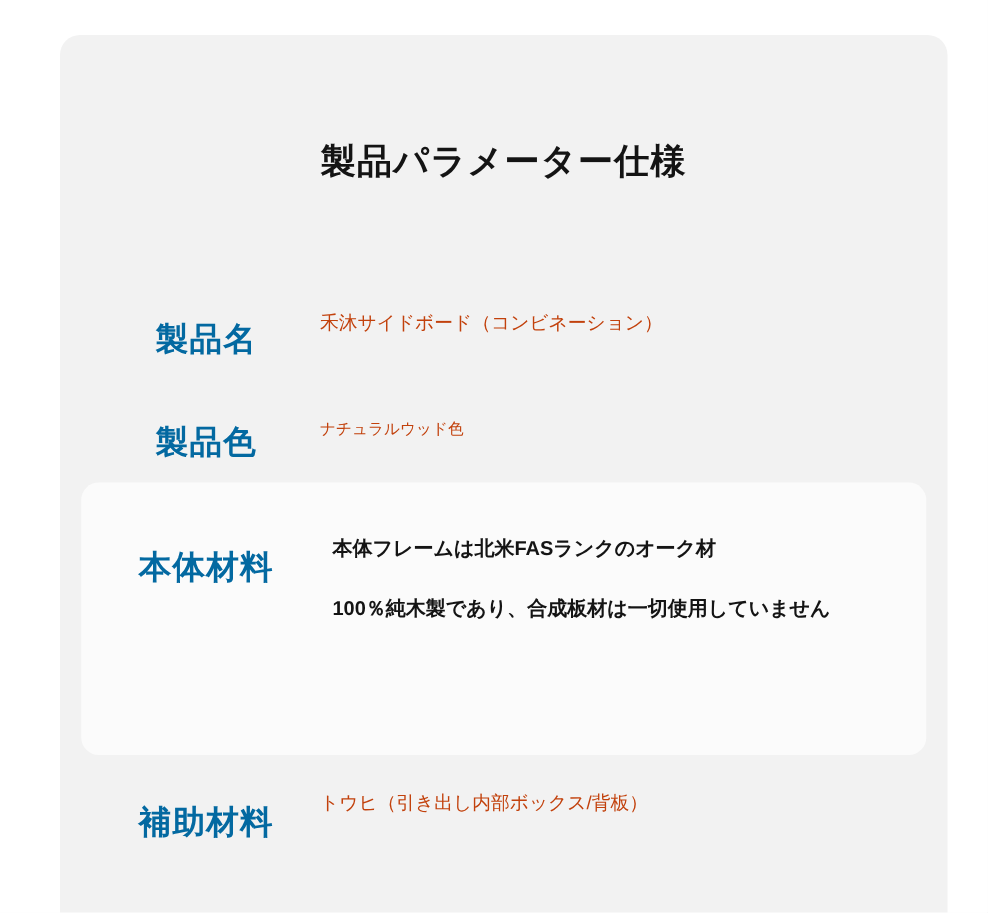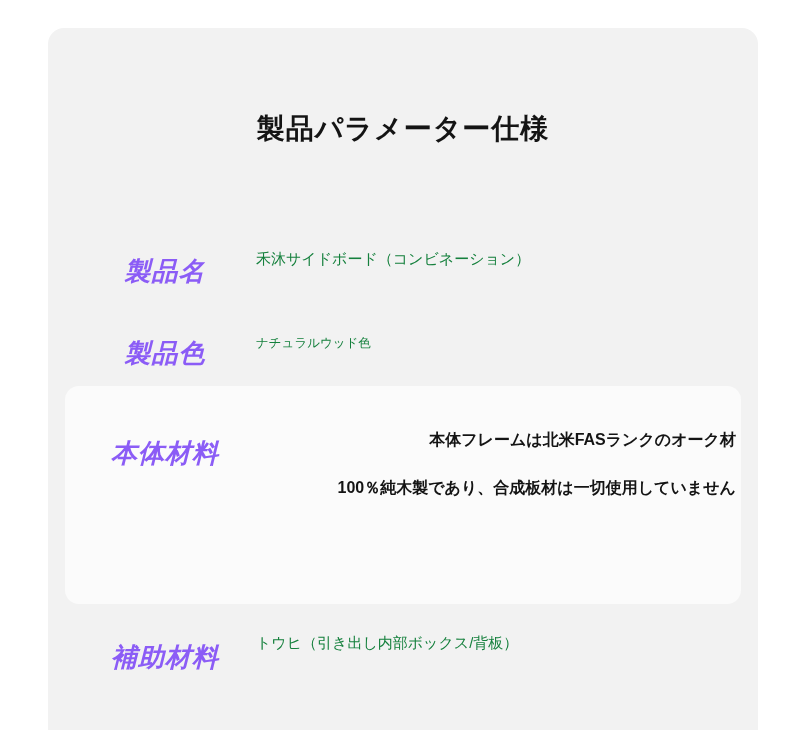--- a/index.html
+++ b/index.html
@@ -58,51 +58,49 @@
     left: 0;
     width: 710px;
   }
   .row-label {
     position: absolute;
     left: 37px;
     width: 160px;
     text-align: center;
     font-size: 26px;
     font-weight: bold;
-    color: #8b5cf6;
+    color: #0369a1;
     letter-spacing: 1px;
-    font-style: italic;
   }
   .row-values {
     position: absolute;
     left: 208px;
     width: 470px;
   }
   .val {
-    color: #15803d;
+    color: #c2410c;
     line-height: 1.2;
   }
   
   #row-name { top: 222px; }
   #row-name .row-label { top: 4px; }
   #row-name .val { font-size: 15px; }
 
   #row-color { top: 308px; }
   #row-color .row-label { top: 0px; }
   #row-color .val { font-size: 12.5px; }
 
   #row-body { top: 402px; }
   #row-body .row-label { top: 6px; }
   #row-body .row-values { left: 218px; }
   #row-body .val {
     font-size: 16px;
     font-weight: bold;
     color: #141414;
     margin-bottom: 29px;
-    text-align: right;
   }
   #row-body .val:last-child { margin-bottom: 0; }
 
   #row-aux { top: 606px; }
   #row-aux .row-label { top: 6px; }
   #row-aux .val {
     font-size: 15px;
     margin-bottom: 12px;
   }
   #row-aux .val:last-child { margin-bottom: 0; }

